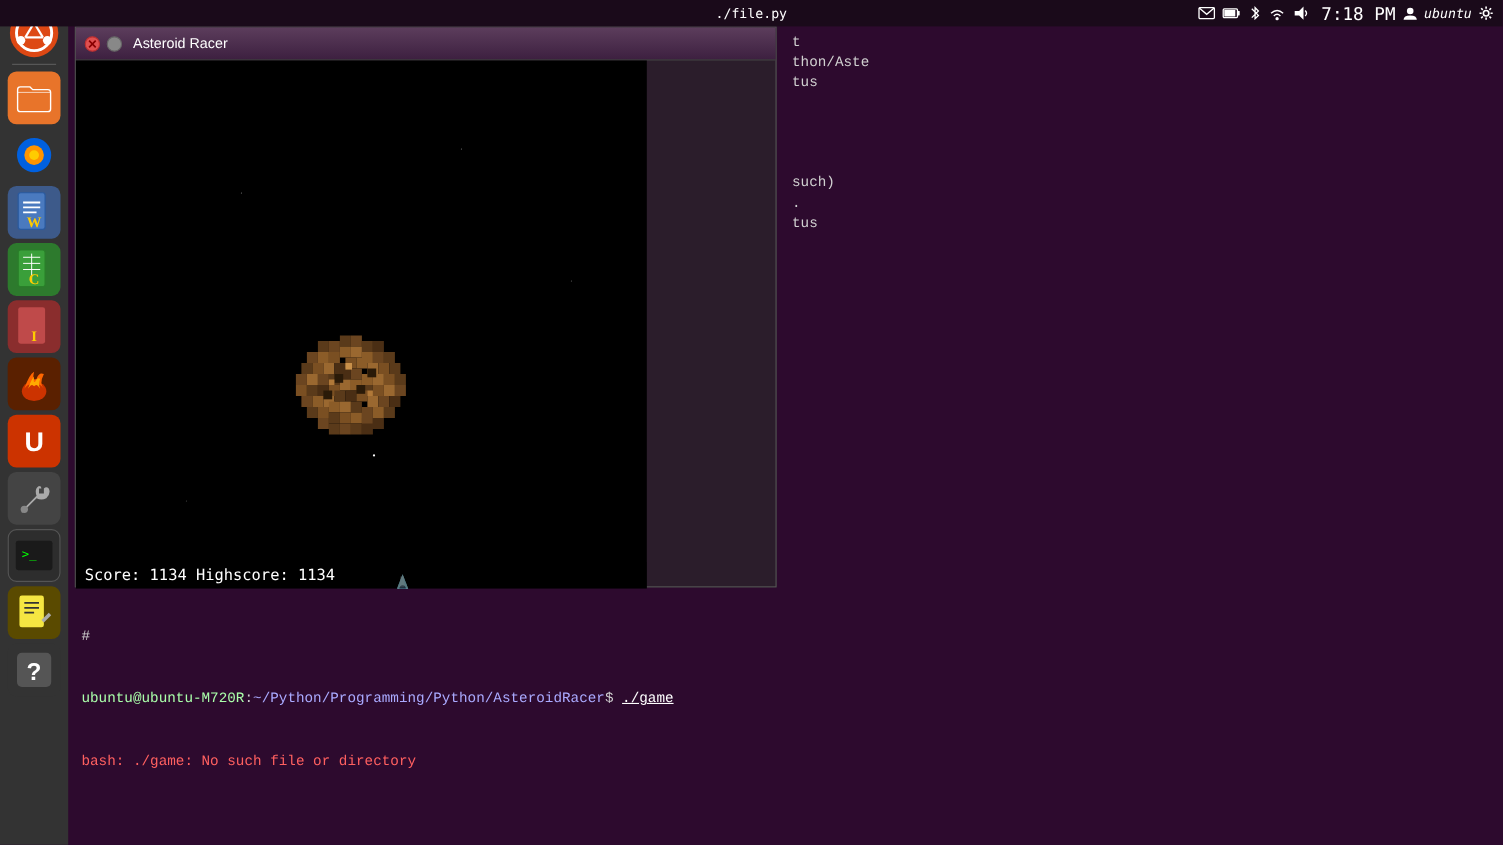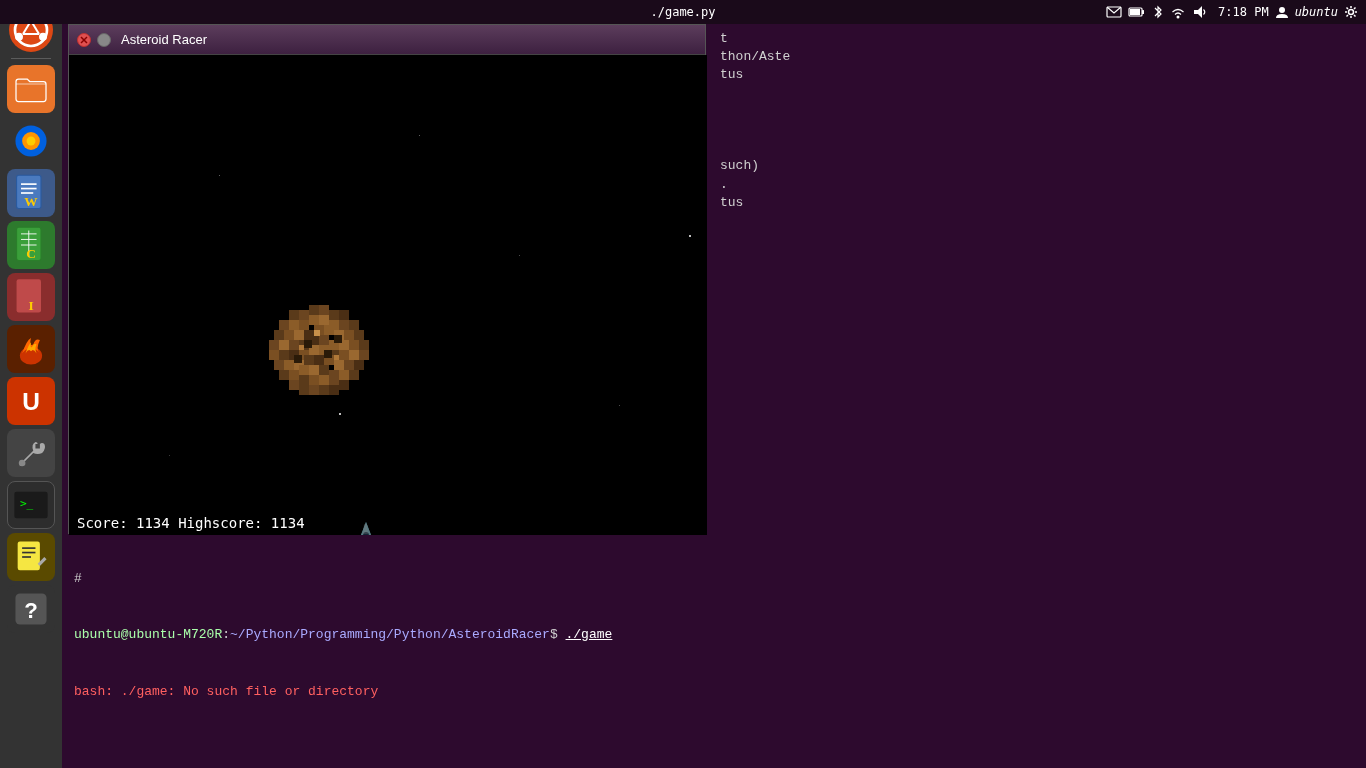--- a/index.html
+++ b/index.html
@@ -110,21 +110,21 @@
     .btn-min { background: #888; border: 1px solid #666; }
 
     .game-title-text {
       color: white;
       font-size: 13px;
       margin-left: 4px;
       font-family: sans-serif;
     }
 
     .game-canvas {
-      width: 638px;
+      width: 519px;
       height: 480px;
       background: #000000;
       position: relative;
       overflow: hidden;
     }
 
     
     .star {
       position: absolute;
       background: white;
@@ -185,21 +185,21 @@
       font-family: 'Courier New', monospace;
       line-height: 1.45;
       white-space: pre;
       width: 1304px;
     }
   </style>
 </head>
 <body>
 
 <div class="topbar">
-  <span style="position:absolute;left:50%;transform:translateX(-50%);color:white;font-size:12px;">./game.py</span>
+  <span style="position:absolute;left:50%;transform:translateX(-50%);color:white;font-size:12px;">./file.py</span>
   <div class="topbar-icons">
 
     <svg width="16" height="16" viewBox="0 0 16 16" fill="white">
         <rect x="1" y="3" width="14" height="10" rx="1" stroke="white" stroke-width="1.2" fill="none"></rect>
         <polyline points="1,3 8,9 15,3" stroke="white" stroke-width="1.2" fill="none"></polyline>
       </svg>
 
     <svg width="18" height="16" viewBox="0 0 18 16" fill="none">
         <rect x="1" y="4" width="13" height="8" rx="1" stroke="white" stroke-width="1.2"></rect>
         <rect x="2" y="5" width="10" height="6" fill="white"></rect>
@@ -213,21 +213,21 @@
     <svg width="16" height="16" viewBox="0 0 16 16" fill="none">
         <circle cx="8" cy="13" r="1.5" fill="white"></circle>
         <path d="M5 10.5 Q8 7.5 11 10.5" stroke="white" stroke-width="1.2" fill="none"></path>
         <path d="M2.5 8 Q8 3 13.5 8" stroke="white" stroke-width="1.2" fill="none"></path>
       </svg>
 
     <svg width="16" height="16" viewBox="0 0 16 16" fill="white">
         <polygon points="2,6 6,6 10,2 10,14 6,10 2,10" fill="white"></polygon>
         <path d="M11.5 5.5 Q14 8 11.5 10.5" stroke="white" stroke-width="1.2" fill="none"></path>
       </svg>
-    <span style="color:white;font-size:12px;margin-left:4px;">7:18 PM</span>
+    <span style="color:white;font-size:16px;margin-left:4px;">7:18 PM</span>
 
     <svg width="14" height="14" viewBox="0 0 14 14" fill="white">
         <circle cx="7" cy="5" r="3" fill="white"></circle>
         <path d="M1 13 Q1 9 7 9 Q13 9 13 13" fill="white"></path>
       </svg>
     <span style="color:white;font-size:12px;font-style:italic;">ubuntu</span>
 
     <svg width="14" height="14" viewBox="0 0 14 14" fill="white">
         <circle cx="7" cy="7" r="2.5" fill="none" stroke="white" stroke-width="1.5"></circle>
         <path d="M7 1 L7 3 M7 11 L7 13 M1 7 L3 7 M11 7 L13 7 M2.5 2.5 L4 4 M10 10 L11.5 11.5 M11.5 2.5 L10 4 M4 10 L2.5 11.5" stroke="white" stroke-width="1.5"></path>

